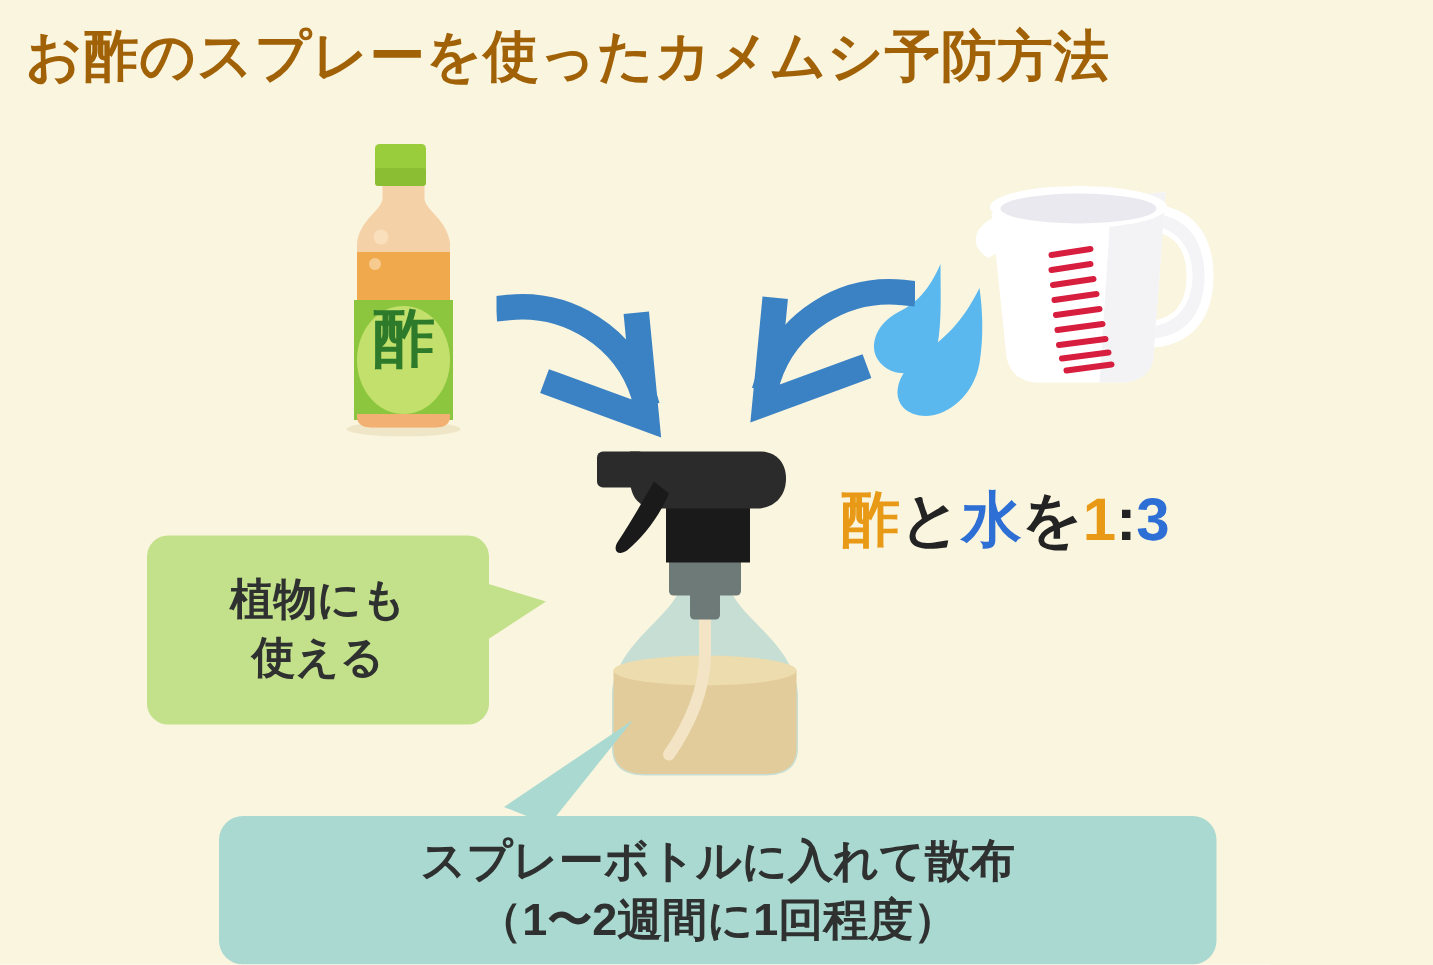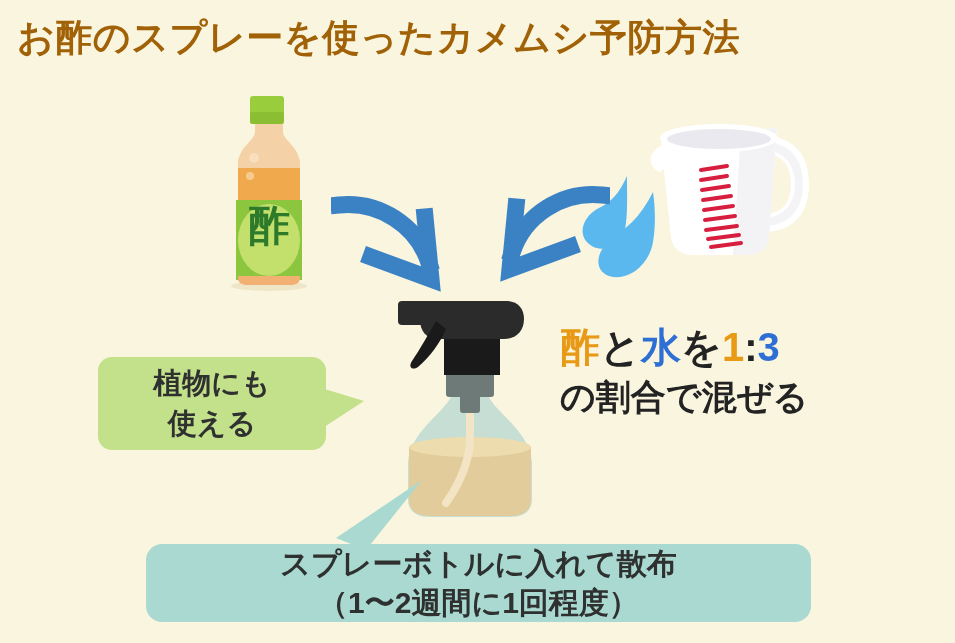--- a/index.html
+++ b/index.html
@@ -111,21 +111,21 @@
   .tok-plain   { color: #232323; }
   .tok-num1    { color: #E89A16; }
   .tok-num3    { color: #2D6FD4; }
 
   
   #callout-plants {
     position: absolute;
     left: 98px;
     top: 357px;
     width: 228px;
-    height: 93px;
+    height: 126px;
     background: #C3E08A;
     border-radius: 14px;
     display: flex;
     align-items: center;
     justify-content: center;
   }
   #callout-plants-text {
     font-size: 29px;
     font-weight: bold;
     color: #2F3130;
@@ -140,21 +140,21 @@
     width: 48px;
     height: 48px;
   }
 
   
   #callout-spray {
     position: absolute;
     left: 146px;
     top: 544px;
     width: 665px;
-    height: 78px;
+    height: 99px;
     background: #A9D9D0;
     border-radius: 16px;
     display: flex;
     align-items: center;
     justify-content: center;
   }
   #callout-spray-text {
     font-size: 30px;
     font-weight: bold;
     color: #2F3130;
@@ -284,21 +284,20 @@
 
       <path d="M54 34 C46 48 38 62 30 74 C26 80 30 84 36 80
                C48 70 58 56 64 42 Z" fill="#1A1A1A"></path>
     </svg>
   </div>
 
   <div id="ratio-text">
     <div id="ratio-line1">
       <span class="tok-vinegar">酢</span><span class="tok-plain">と</span><span class="tok-water">水</span><span class="tok-plain">を</span><span class="tok-num1">1</span><span class="tok-plain">:</span><span class="tok-num3">3</span>
     </div>
-    <div id="ratio-line2">の割合で混ぜる</div>
   </div>
 
   <div id="callout-plants-tail">
     <svg width="48" height="48" viewBox="0 0 48 48" xmlns="http://www.w3.org/2000/svg">
       <path d="M0 2 L46 16 L0 46 Z" fill="#C3E08A"></path>
     </svg>
   </div>
   <div id="callout-plants">
     <div id="callout-plants-text">植物にも
 使える</div>

